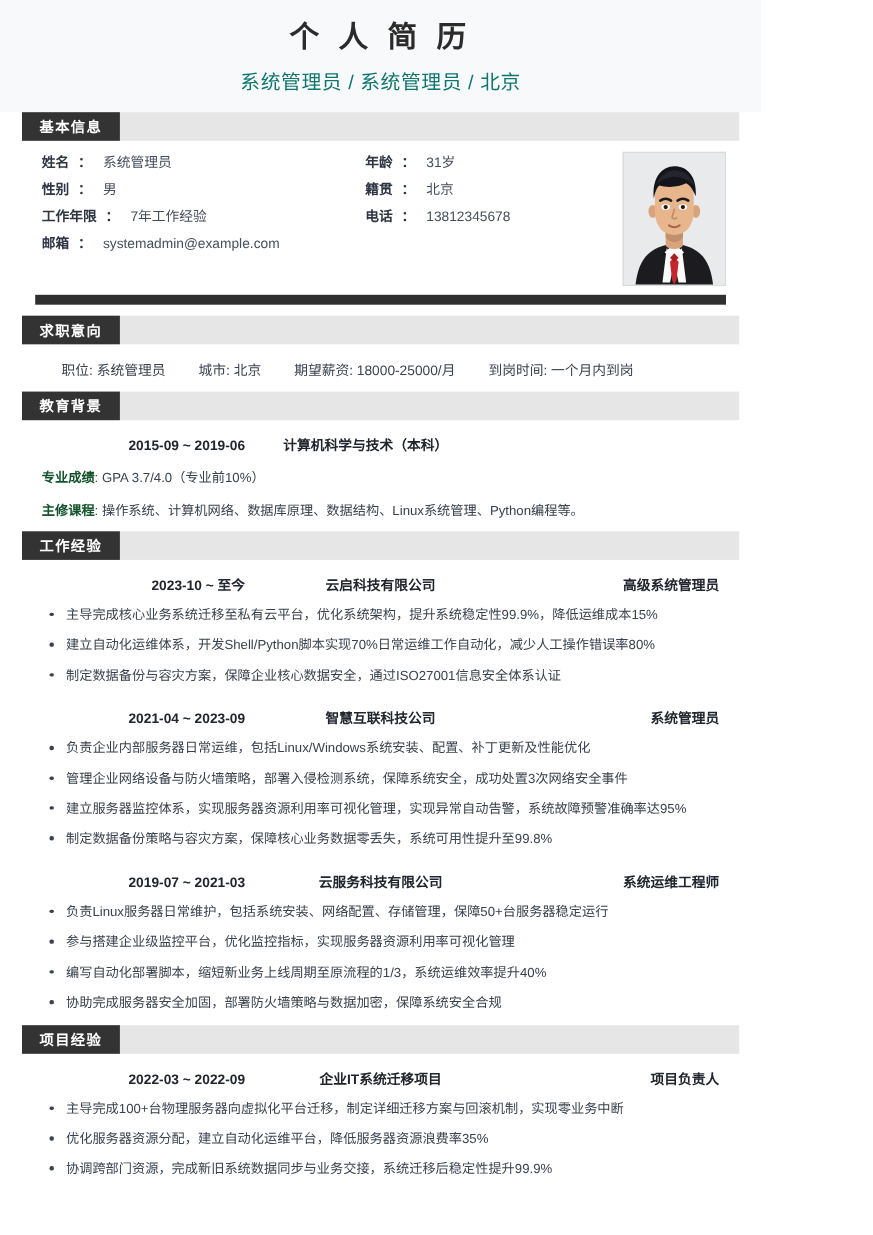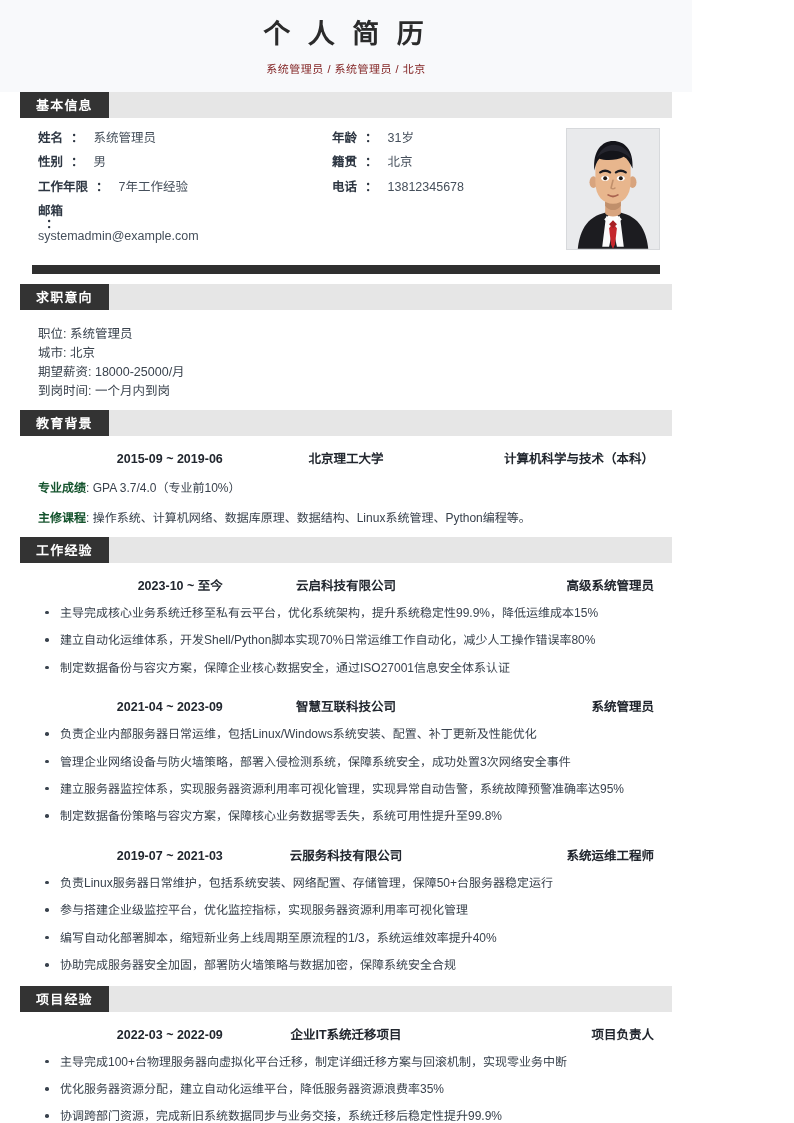--- a/index.html
+++ b/index.html
@@ -34,22 +34,22 @@
   }
   .header-title {
     font-size: 27px;
     font-weight: bold;
     letter-spacing: 5px;
     color: #2b2b2b;
     line-height: 1.25;
   }
   .header-subtitle {
     margin-top: 8px;
-    font-size: 11px;
-    color: #7f1d1d;
+    font-size: 18px;
+    color: #0f766e;
     letter-spacing: 0.5px;
     text-align: center;
   }
   .section-head {
     display: flex;
     align-items: stretch;
     height: 26px;
     background: #e6e6e6;
     margin: 0 0 0 0;
   }
@@ -104,21 +104,20 @@
     padding: 0 10px 0 8px;
   }
   .field .f-value {
     color: #454f5b;
     white-space: nowrap;
   }
 
   .email-row {
     margin-top: 12px;
     padding-left: 6px;
-    flex-direction: column;
   }
 
   
   .photo {
     position: absolute;
     right: 32px;
     top: 10px;
     width: 94px;
     height: 122px;
     background: #e9eaec;
@@ -130,27 +129,26 @@
   
   .divider-wrap { padding: 12px 32px 0 32px; }
   .divider {
     height: 9px;
     background: #2f2f2f;
     width: 100%;
   }
 
   
   .intent-body {
-    padding: 13px 38px 11px 38px;
+    padding: 13px 38px 11px 56px;
     font-size: 12.5px;
     color: #3a434e;
     display: flex;
     flex-wrap: wrap;
     gap: 0;
-    flex-direction: column;
   }
   .intent-item { white-space: nowrap; margin-right: 30px; }
   .intent-item:last-child { margin-right: 0; }
 
   
   .edu-body { padding: 12px 38px 10px 38px; }
   .three-col {
     display: flex;
     align-items: baseline;
     font-size: 12.5px;
@@ -333,21 +331,20 @@
   <div class="section-head-wrap">
     <div class="section-head">
       <div class="badge">教育背景</div>
       <div class="filler"></div>
     </div>
   </div>
 
   <div class="edu-body">
     <div class="three-col">
       <div class="c-date">2015-09 ~ 2019-06</div>
-      <div class="c-mid">北京理工大学</div>
       <div class="c-right">计算机科学与技术（本科）</div>
     </div>
     <div class="edu-line">
       <b>专业成绩</b><span>: </span><span>GPA 3.7/4.0（专业前10%）</span>
     </div>
     <div class="edu-line">
       <b>主修课程</b><span>: </span><span>操作系统、计算机网络、数据库原理、数据结构、Linux系统管理、Python编程等。</span>
     </div>
   </div>
 

